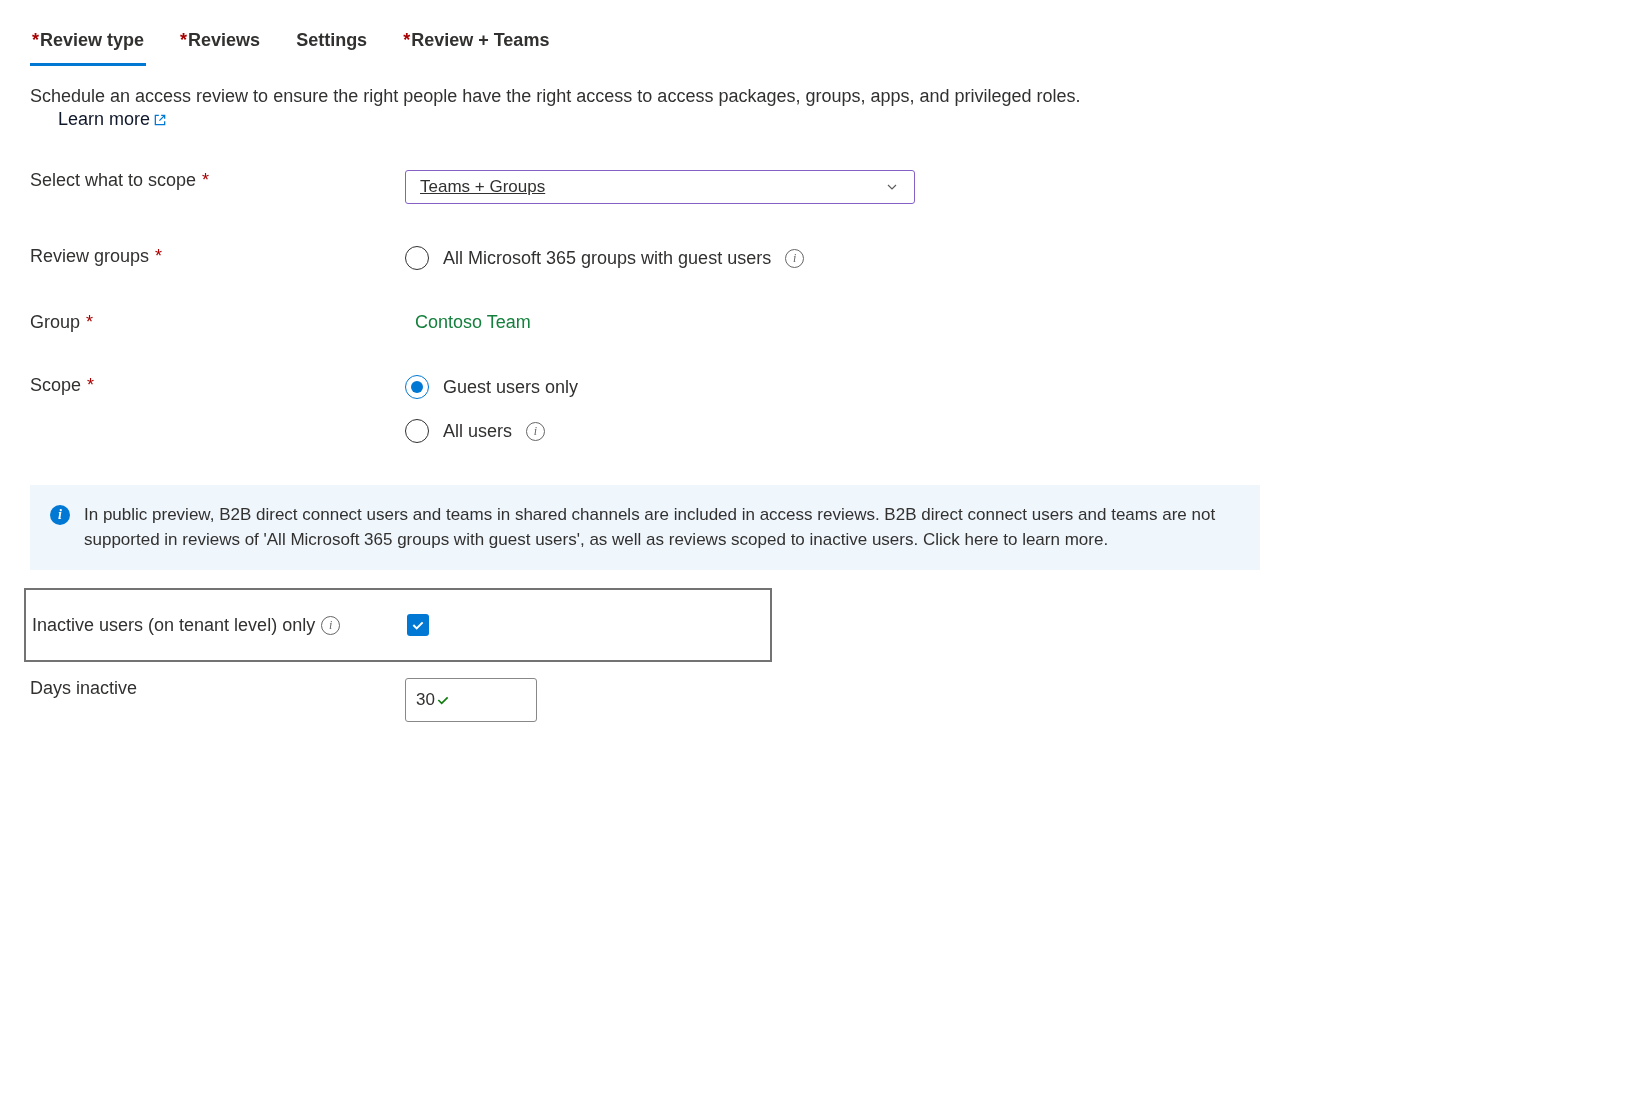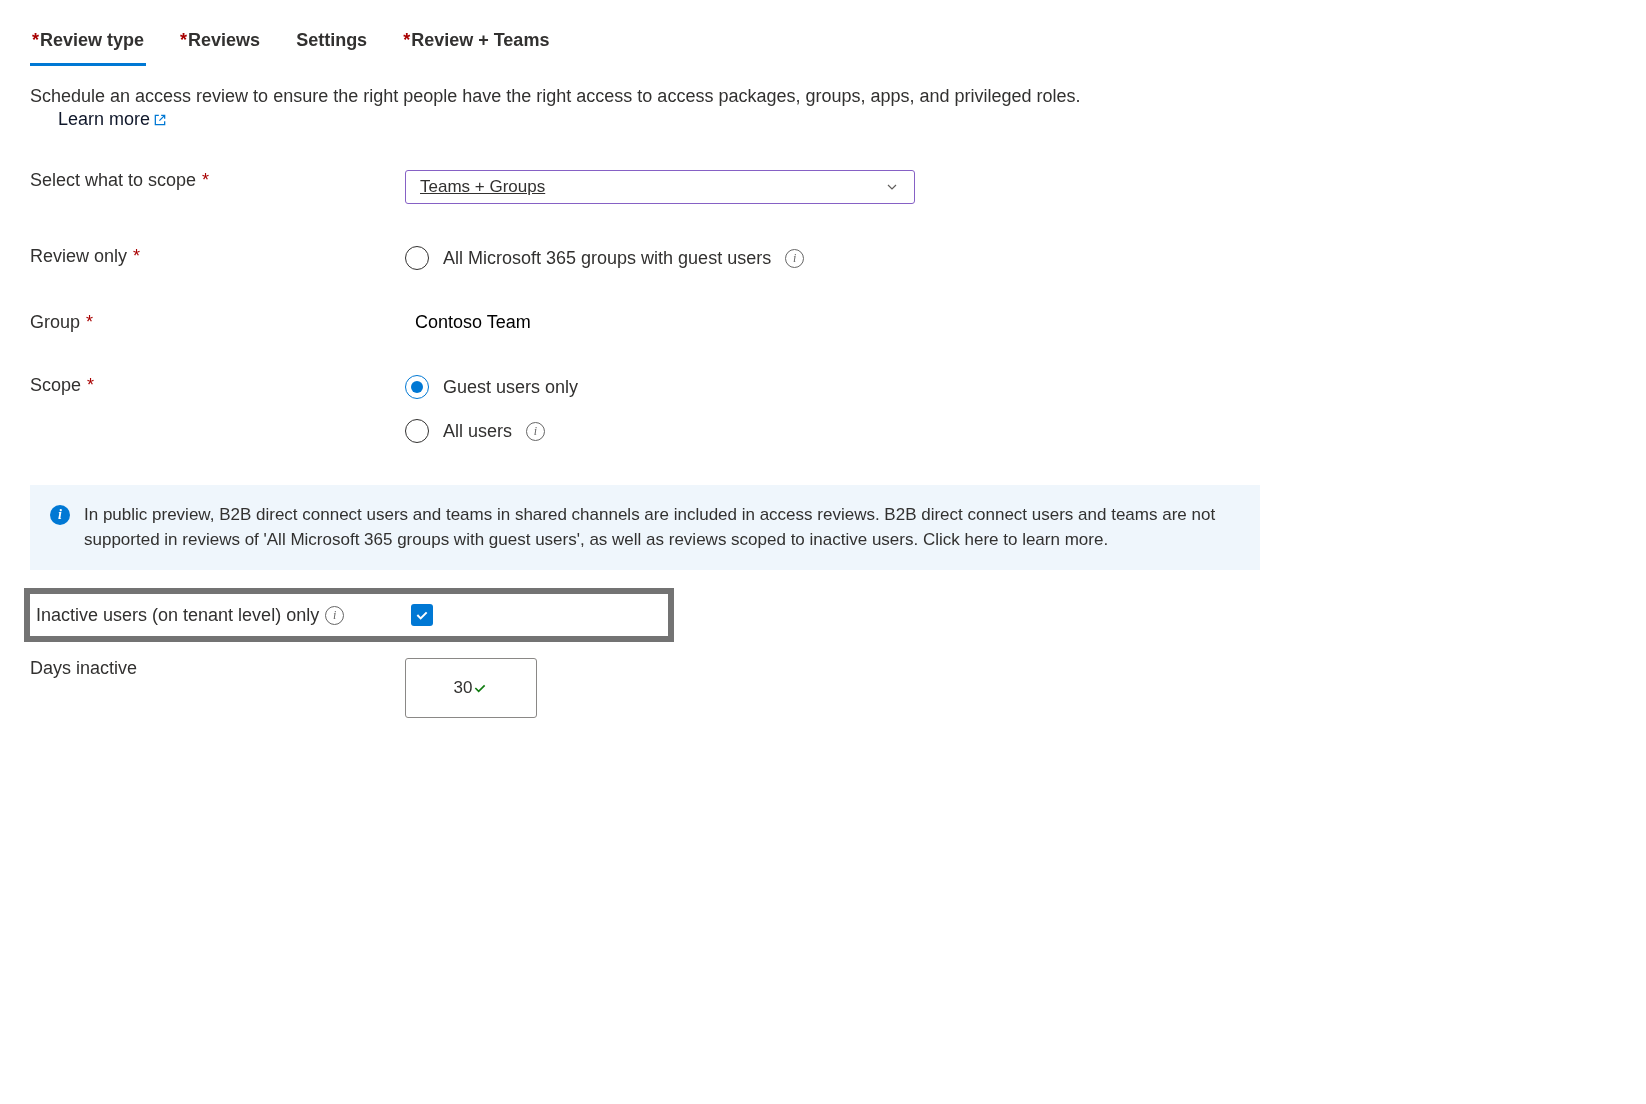--- a/index.html
+++ b/index.html
@@ -128,21 +128,21 @@
   .radio-item.selected .radio-circle::after{
     content:"";
     width: 12px;
     height: 12px;
     background: #0078d4;
     border-radius: 50%;
     display: block;
   }
   
   .link-value {
-    color: #000000;
+    color: #15803d;
     font-size: 18px;
     cursor: pointer;
     padding-left: 10px;
   }
   
   .info-icon {
     display: inline-flex;
     align-items: center;
     justify-content: center;
     width: 17px;
@@ -180,25 +180,25 @@
     justify-content: center;
     flex-shrink: 0;
     font-weight: 700;
     font-family: Georgia, serif;
     font-style: italic;
     font-size: 14px;
     margin-top: 2px;
   }
   
   .highlight-box {
-    border: 6px solid #737373;
-    padding: 10px 0;
-    display: flex;
-    align-items: center;
-    width: 650px;
+    border: 2px solid #737373;
+    padding: 24px 0;
+    display: flex;
+    align-items: center;
+    width: 748px;
     box-sizing: border-box;
     margin-left: -6px;
     padding-left: 6px;
   }
   .highlight-box .form-label {
     width: 375px;
   }
   
   .checkbox {
     width: 22px;
@@ -216,23 +216,23 @@
     stroke: #fff;
     stroke-width: 3;
     fill: none;
   }
   
   .number-input {
     display: inline-flex;
     align-items: center;
     border: 1px solid #8a8886;
     border-radius: 3px;
-    padding: 19px 10px;
+    padding: 11px 10px;
     width: 110px;
-    justify-content: center;
+    justify-content: flex-start;
   }
   .number-input-value {
     font-size: 17px;
   }
   .check-valid {
     width: 16px;
     height: 16px;
   }
   .check-valid path {
     stroke: #107c10;
@@ -283,21 +283,21 @@
           <span>Teams + Groups</span>
           <svg viewBox="0 0 24 24" fill="none" stroke-width="1.8">
               <path d="M6 9l6 6 6-6"></path>
             </svg>
         </div>
       </div>
     </div>
 
     <div class="form-row">
       <div class="form-label">
-        <span>Review only</span>
+        <span>Review groups</span>
         <span class="req">*</span>
       </div>
       <div class="form-control">
         <div class="radio-group">
           <label class="radio-item">
             <span class="radio-circle"></span>
             <span>All Microsoft 365 groups with guest users</span>
             <span class="info-icon">i</span>
           </label>
         </div>

